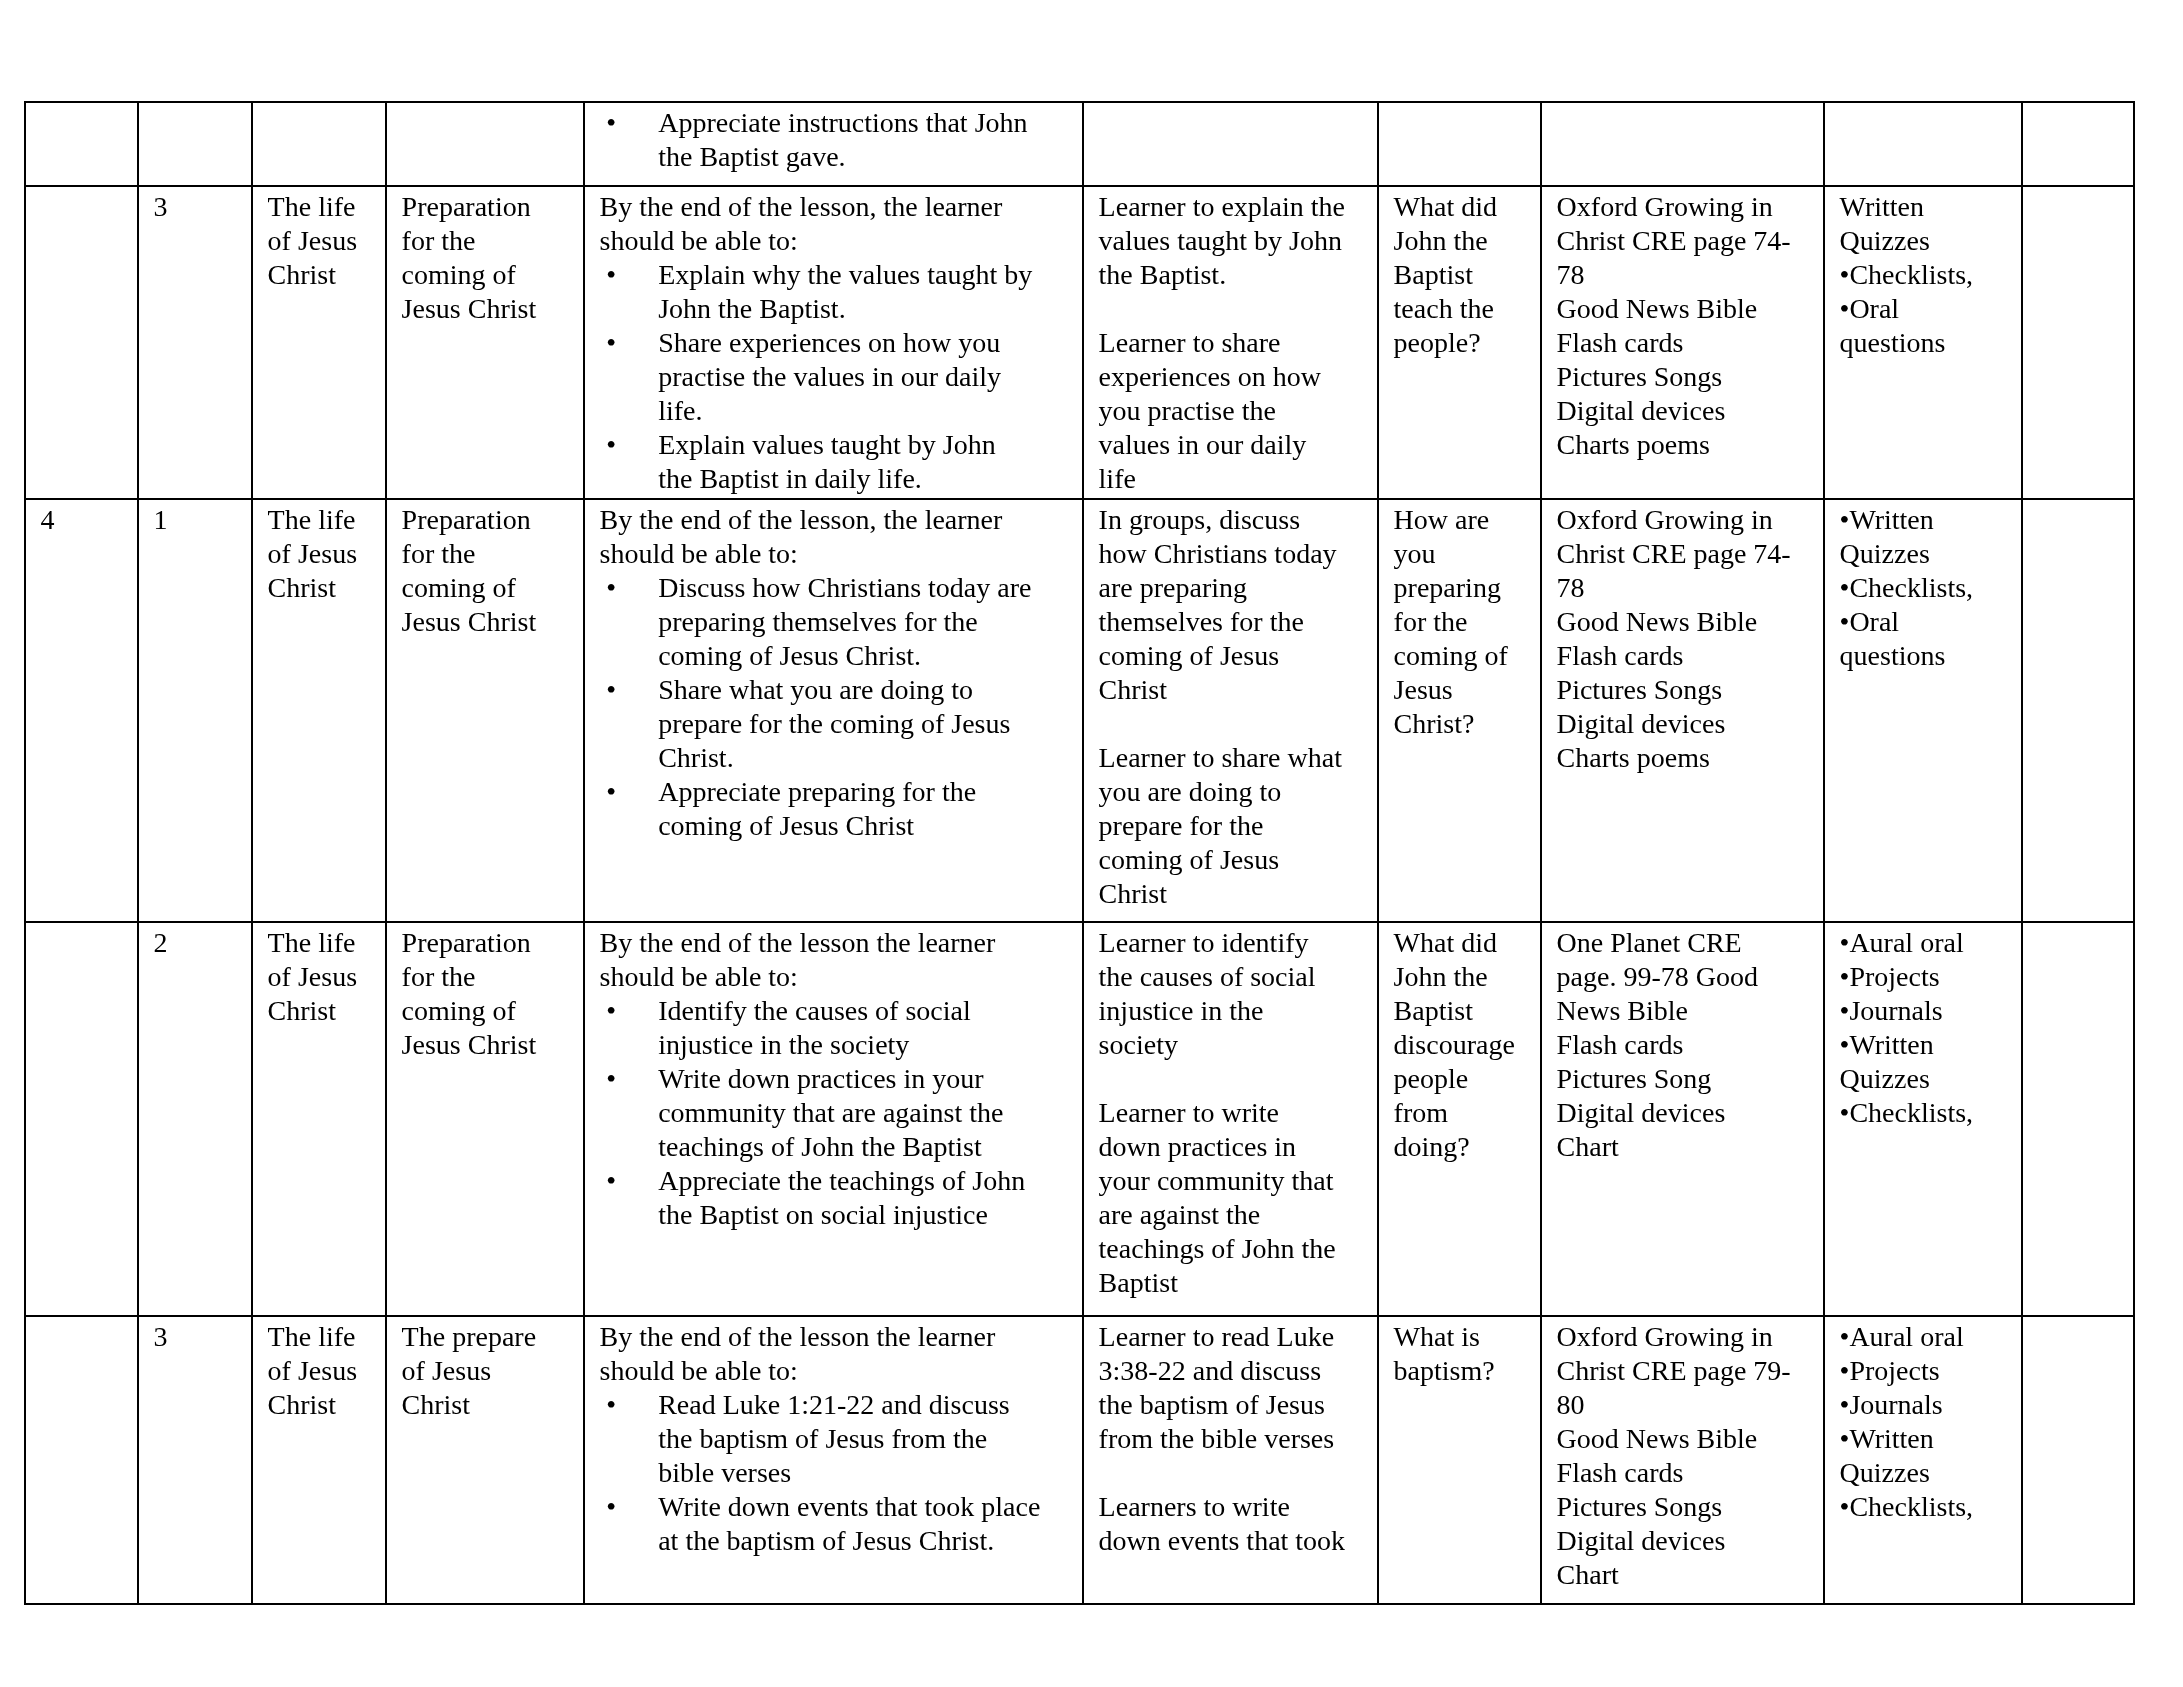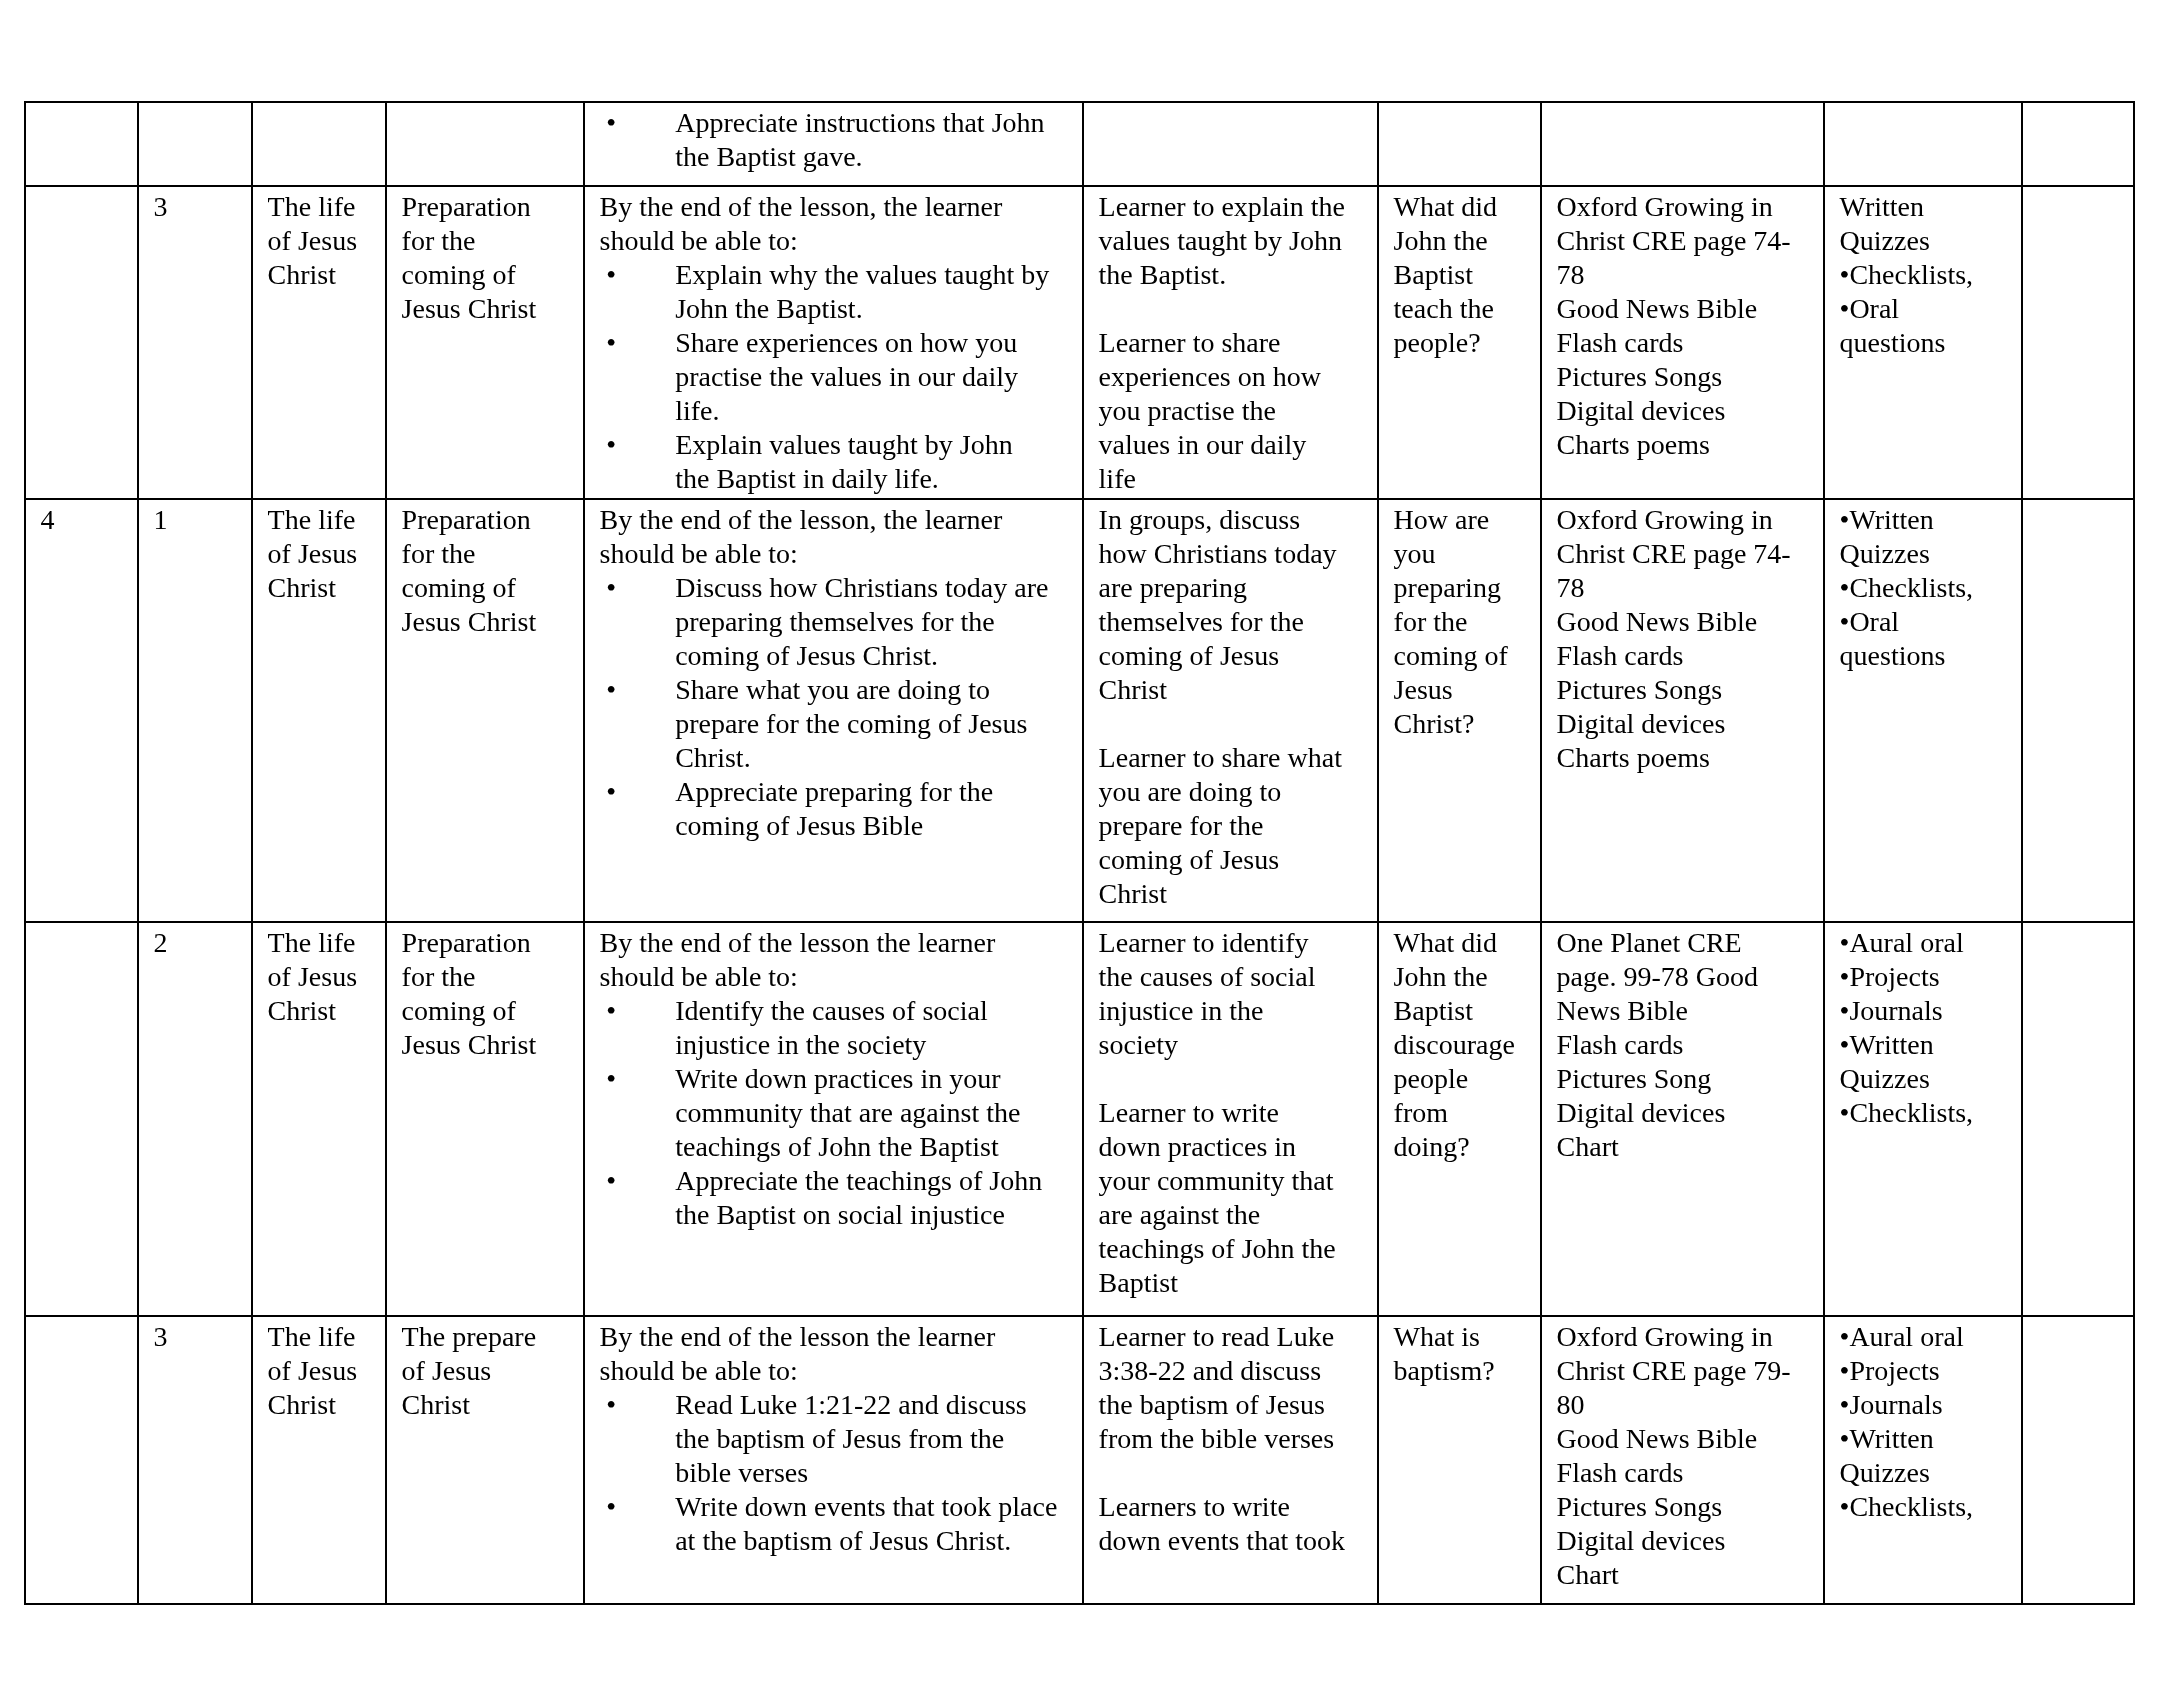--- a/index.html
+++ b/index.html
@@ -22,21 +22,21 @@
     padding:2.6px 14.6px 2.6px 14.6px;
     font-size:28px;
     line-height:34px;
     overflow:hidden;
   }
   td.num{padding-left:18.5px;}
   .pre{white-space:pre;}
   .out-intro{white-space:pre;}
   .out-li{display:flex;}
   .out-li .dot{flex:0 0 52px;padding-left:6.6px;}
-  .out-li .txt{white-space:pre;flex:1 1 auto;margin-left:17px;}
+  .out-li .txt{white-space:pre;flex:1 1 auto;}
   tr.r1{height:84px;}
   tr.r2{height:311px;}
   tr.r3{height:423px;}
   tr.r4{height:394px;}
   tr.r5{height:288px;}
 </style>
 </head>
 <body>
 
 <div class="page">
@@ -155,21 +155,21 @@
         </div>
         <div class="out-li">
           <span class="dot">•</span>
           <span class="txt">Share what you are doing to
 prepare for the coming of Jesus
 Christ.</span>
         </div>
         <div class="out-li">
           <span class="dot">•</span>
           <span class="txt">Appreciate preparing for the
-coming of Jesus Bible</span>
+coming of Jesus Christ</span>
         </div>
       </td>
       <td><span class="pre">In groups, discuss
 how Christians today
 are preparing
 themselves for the
 coming of Jesus
 Christ
 
 Learner to share what

